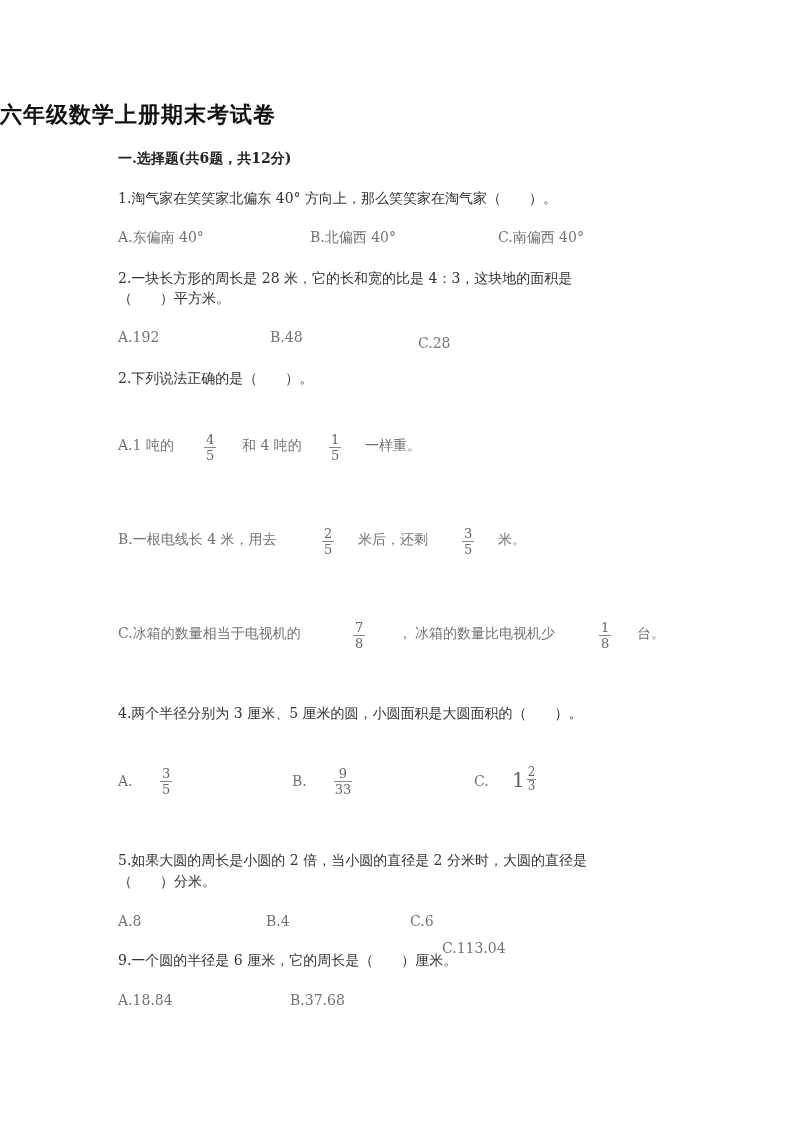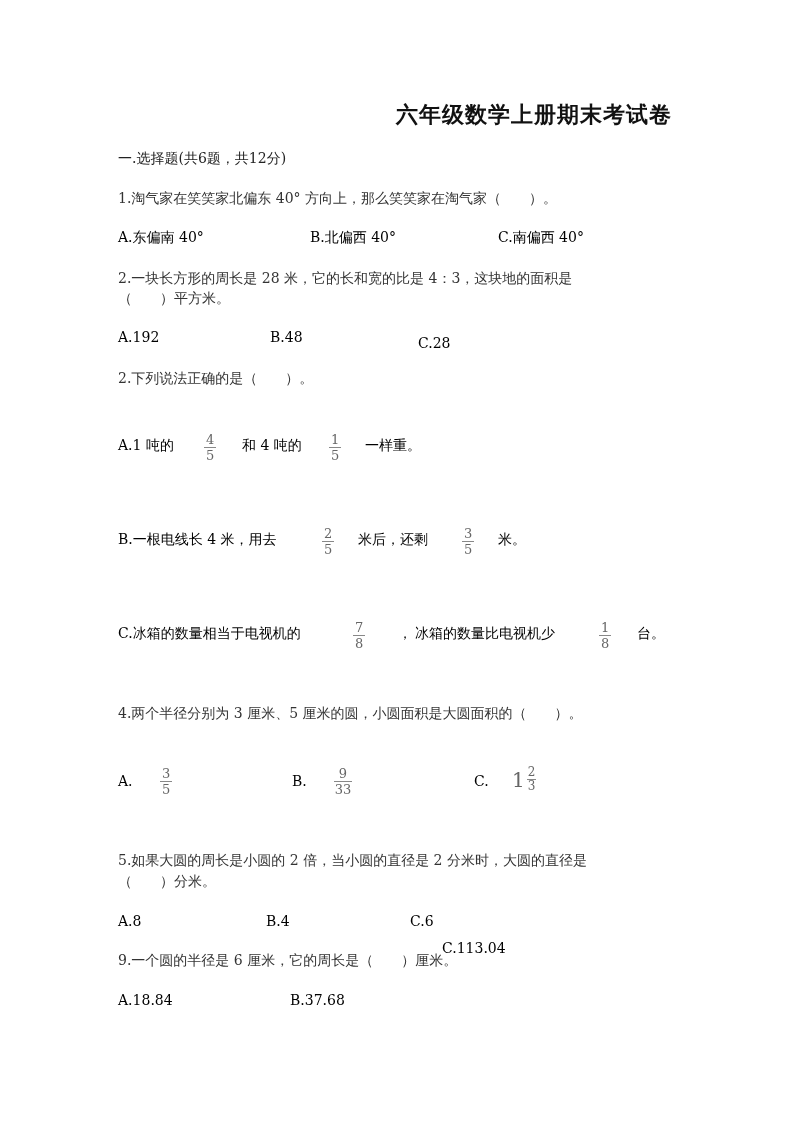--- a/index.html
+++ b/index.html
@@ -1,22 +1,22 @@
 <!DOCTYPE html>
 <html><head>
 <meta charset="utf-8">
 <style>
   html, body { margin:0; padding:0; background:#ffffff; }
   body { width:800px; height:1131px; position:relative; overflow:hidden;
          font-family:"DejaVu Serif", "Liberation Serif", serif; color:#222; }
-  .title { position:absolute; left:0; width:672px; top:100px; text-align:right;
+  .title { position:absolute; left:0; width:672px; top:100px; text-align:left;
            font-size:22px; font-weight:bold; color:#111; letter-spacing:1px; }
-  .section { position:absolute; left:118px; top:150px; font-size:14px; font-weight:normal; color:#222; }
+  .section { position:absolute; left:118px; top:150px; font-size:14px; font-weight:bold; color:#222; }
   .line { position:absolute; left:118px; font-size:14px; color:#333; white-space:nowrap; }
-  .opt { position:absolute; font-size:14px; color:#000000; white-space:nowrap; }
+  .opt { position:absolute; font-size:14px; color:#737373; white-space:nowrap; }
   .frac { position:absolute; display:inline-flex; flex-direction:column; align-items:center;
           font-size:13px; color:#666; line-height:15px; }
   .frac .num { padding:0 2px; }
   .frac .bar { width:12px; height:1px; background:#888; }
   .frac.wide .bar { width:18px; }
   .mixed { position:absolute; display:flex; align-items:center; color:#666; }
   .mixed .whole { font-size:20px; margin-right:1px; }
   .mixed .frac { position:static; font-size:12px; line-height:13px; }
   .mixed .frac .bar { width:9px; }
 </style>

